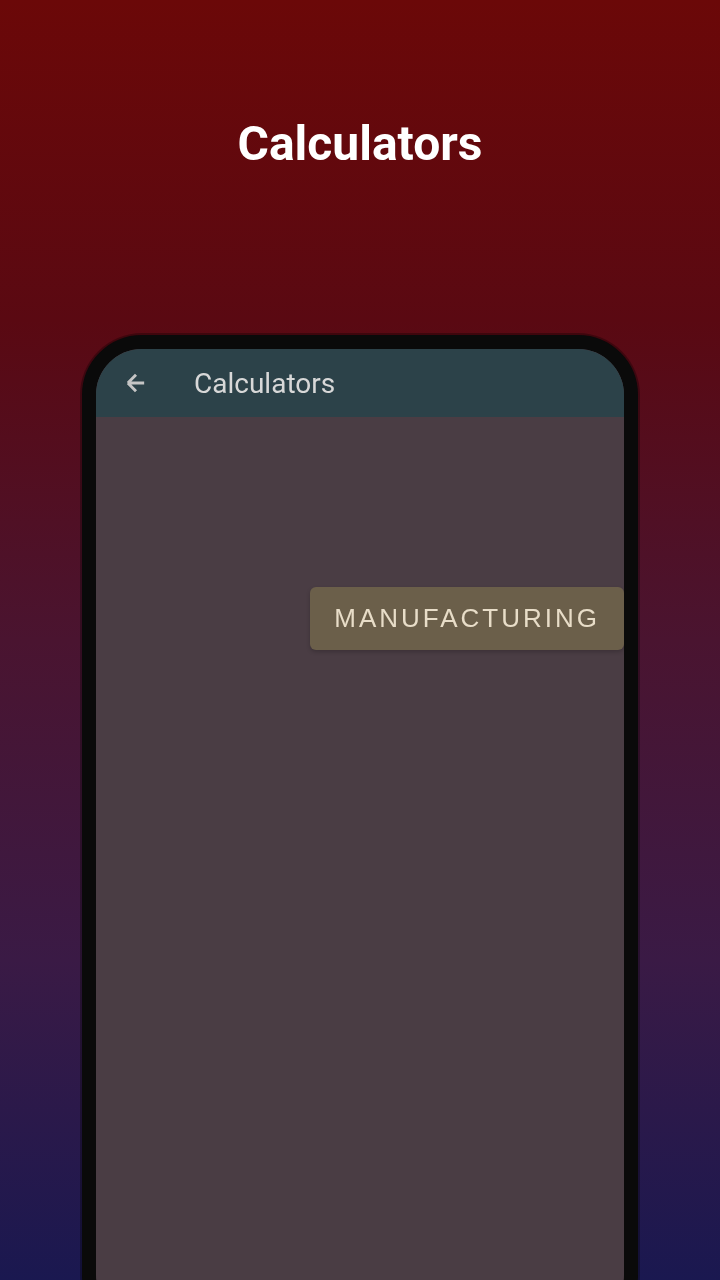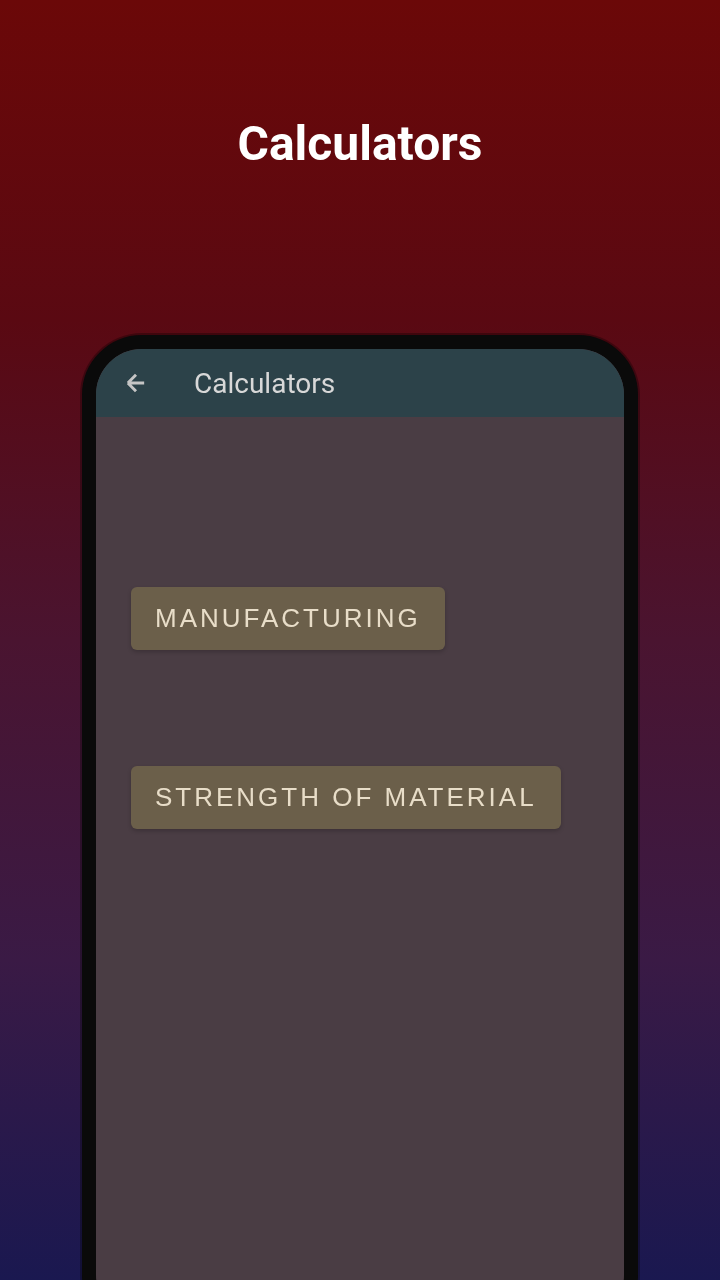--- a/index.html
+++ b/index.html
@@ -96,22 +96,22 @@
       color: #d8d8d8;
       font-size: 28px;
       font-weight: 400;
       margin-left: 38px;
     }
 
     .content {
       padding-top: 170px;
       display: flex;
       flex-direction: column;
-      align-items: flex-start;
-      gap: 116px;
+      align-items: flex-end;
+      gap: 82px;
       padding-left: 35px;
     }
 
     .category-button {
       background: #6b5f4a;
       color: #e8ddc8;
       font-size: 26px;
       font-weight: 500;
       letter-spacing: 3px;
       padding: 16px 24px;
@@ -135,15 +135,14 @@
     <div class="back-arrow">
       <svg viewBox="0 0 24 24" fill="none" stroke="currentColor" stroke-width="2.5">
         <path d="M19 12H5M5 12L12 19M5 12L12 5"></path>
       </svg>
     </div>
     <div class="app-bar-title">Calculators</div>
   </div>
 
   <div class="content">
     <button class="category-button">MANUFACTURING</button>
-    <button class="category-button">STRENGTH OF MATERIAL</button>
   </div>
 </div>
 
 </body></html>

